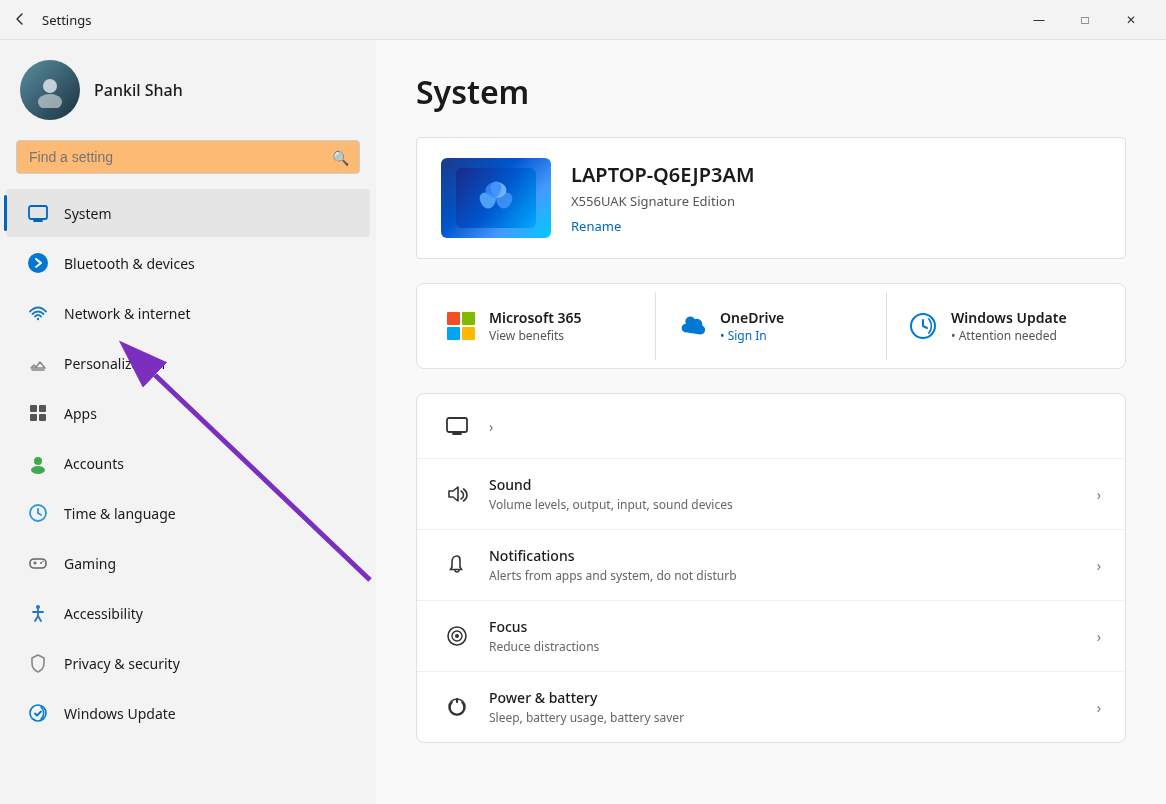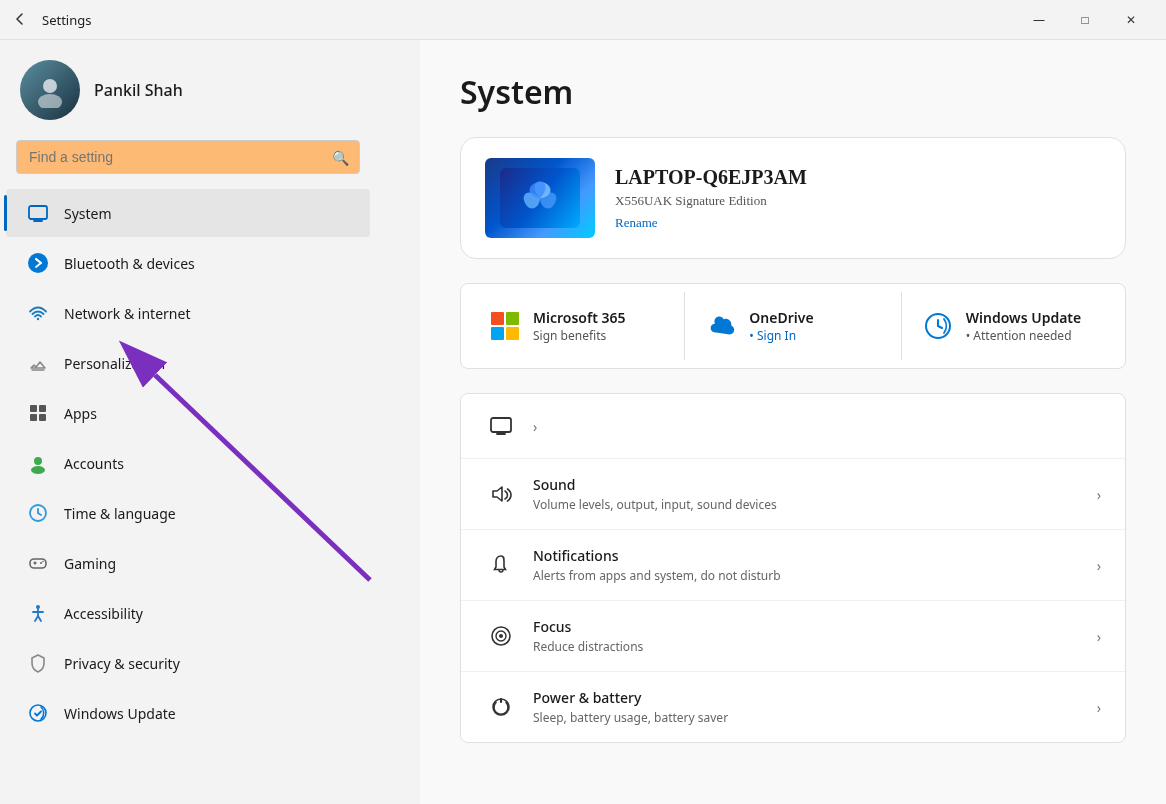--- a/index.html
+++ b/index.html
@@ -44,21 +44,20 @@
       width: 46px; height: 40px;
       display: flex; align-items: center; justify-content: center;
       cursor: pointer;
       font-size: 12px;
       color: #333;
     }
     .app-body {
       display: flex;
       flex: 1;
       overflow: hidden;
-      gap: 44px;
     }
     
     .sidebar {
       width: 376px;
       background: #f3f3f3;
       display: flex;
       flex-direction: column;
       padding: 0;
       flex-shrink: 0;
       overflow-y: auto;
@@ -152,27 +151,26 @@
     .page-title {
       font-size: 32px;
       font-weight: 600;
       color: #1a1a1a;
       margin-bottom: 24px;
     }
     
     .device-card {
       background: white;
       border: 1px solid #e0e0e0;
-      border-radius: 16px;
+      border-radius: 4px;
       padding: 20px 24px;
       display: flex;
       align-items: center;
       gap: 20px;
       margin-bottom: 24px;
-      font-family: Liberation Serif, serif;
     }
     .device-image {
       width: 110px; height: 80px;
       border-radius: 6px;
       overflow: hidden;
       flex-shrink: 0;
       background: linear-gradient(135deg, #1a3a8a 0%, #0055cc 40%, #4499ff 70%, #00ccff 100%);
       display: flex; align-items: center; justify-content: center;
     }
     .device-info { flex: 1; }
@@ -484,21 +482,21 @@
         <div class="service-icon">
           <svg width="28" height="28" viewBox="0 0 28 28">
             <rect x="0" y="0" width="13" height="13" rx="1" fill="#f25022"></rect>
             <rect x="15" y="0" width="13" height="13" rx="1" fill="#7fba00"></rect>
             <rect x="0" y="15" width="13" height="13" rx="1" fill="#00a4ef"></rect>
             <rect x="15" y="15" width="13" height="13" rx="1" fill="#ffb900"></rect>
           </svg>
         </div>
         <div class="service-info">
           <div class="service-name">Microsoft 365</div>
-          <div class="service-sub">Sign benefits</div>
+          <div class="service-sub">View benefits</div>
         </div>
       </div>
 
       <div class="service-item">
         <div class="service-icon">
           <svg width="34" height="22" viewBox="0 0 34 22" fill="none">
             <path d="M12 18C9 18 6 16 6 13C6 10.5 8 8.5 10.5 8.5C10.2 7.8 10 7 10 6.2C10 3.3 12.3 1 15.2 1C17.2 1 18.9 2.1 19.9 3.7C20.6 3.4 21.3 3.2 22 3.2C25.3 3.2 28 5.9 28 9.2C28 9.6 28 10 27.9 10.4C29.7 11.1 31 12.9 31 15C31 17.8 28.8 20 26 20L12 18Z" fill="#0078d4"></path>
           </svg>
         </div>
         <div class="service-info">

